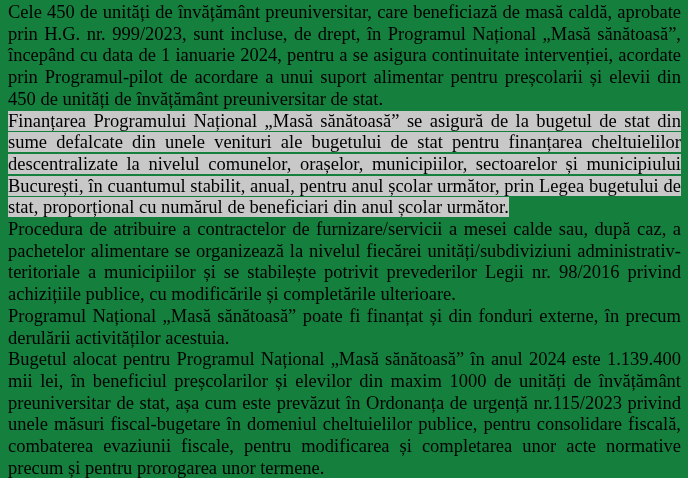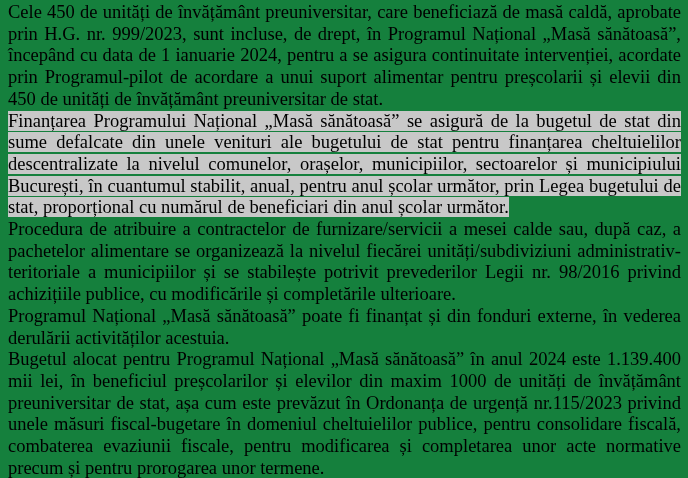--- a/index.html
+++ b/index.html
@@ -28,15 +28,15 @@
     
   }
 </style>
 </head>
 <body>
 
 <div class="page" style="background-color: #15803d; color: rgb(0, 0, 0);">
   <p class="paragraph"><span class="paragraph-text">Cele 450 de unități de învățământ preuniversitar, care beneficiază de masă caldă, aprobate prin H.G. nr. 999/2023, sunt incluse, de drept, în Programul Național „Masă sănătoasă”, începând cu data de 1 ianuarie 2024, pentru a se asigura continuitate intervenției, acordate prin Programul-pilot de acordare a unui suport alimentar pentru preșcolarii și elevii din 450 de unități de învățământ preuniversitar de stat.</span></p>
   <p class="paragraph"><span class="paragraph-text" style="background-color: rgb(200, 200, 200);">Finanțarea Programului Național „Masă sănătoasă” se asigură de la bugetul de stat din sume defalcate din unele venituri ale bugetului de stat pentru finanțarea cheltuielilor descentralizate la nivelul comunelor, orașelor, municipiilor, sectoarelor și municipiului București, în cuantumul stabilit, anual, pentru anul școlar următor, prin Legea bugetului de stat, proporțional cu numărul de beneficiari din anul școlar următor.</span></p>
   <p class="paragraph"><span class="paragraph-text">Procedura de atribuire a contractelor de furnizare/servicii a mesei calde sau, după caz, a pachetelor alimentare se organizează la nivelul fiecărei unități/subdiviziuni administrativ-teritoriale a municipiilor și se stabilește potrivit prevederilor Legii nr. 98/2016 privind achizițiile publice, cu modificările și completările ulterioare.</span></p>
-  <p class="paragraph"><span class="paragraph-text">Programul Național „Masă sănătoasă” poate fi finanțat și din fonduri externe, în vederea derulării activităților acestuia.</span></p>
+  <p class="paragraph"><span class="paragraph-text">Programul Național „Masă sănătoasă” poate fi finanțat și din fonduri externe, în precum derulării activităților acestuia.</span></p>
   <p class="paragraph"><span class="paragraph-text">Bugetul alocat pentru Programul Național „Masă sănătoasă” în anul 2024 este 1.139.400 mii lei, în beneficiul preșcolarilor și elevilor din maxim 1000 de unități de învățământ preuniversitar de stat, așa cum este prevăzut în Ordonanța de urgență nr.115/2023 privind unele măsuri fiscal-bugetare în domeniul cheltuielilor publice, pentru consolidare fiscală, combaterea evaziunii fiscale, pentru modificarea și completarea unor acte normative precum și pentru prorogarea unor termene.</span></p>
 </div>
 
 </body></html>

